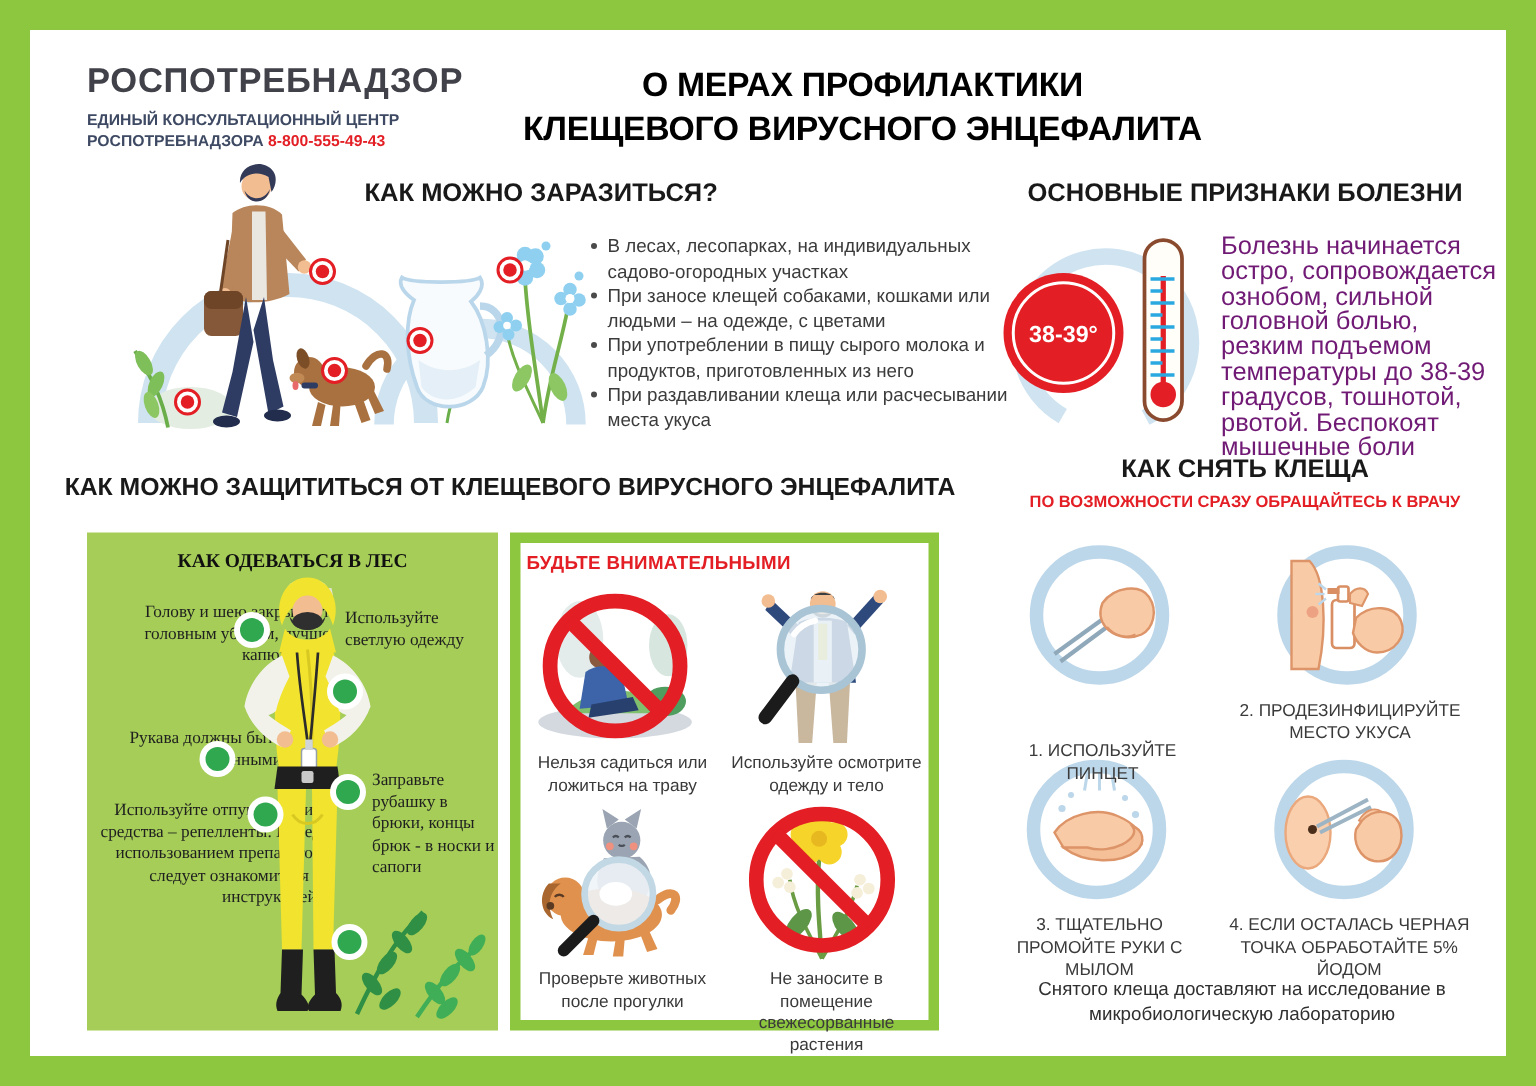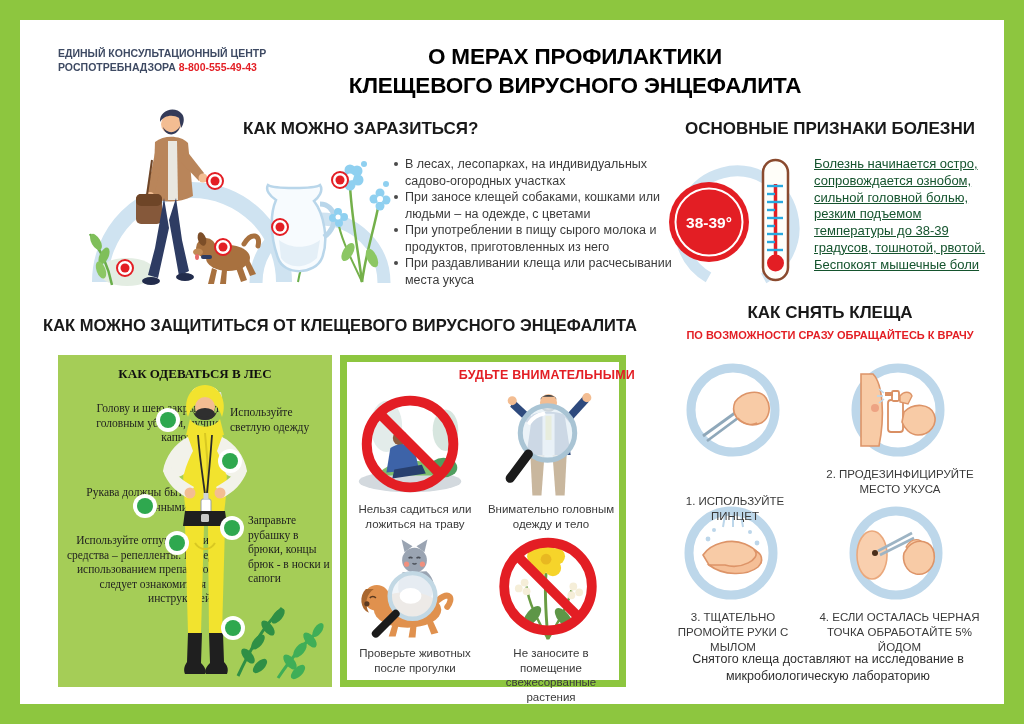--- a/index.html
+++ b/index.html
@@ -14,21 +14,21 @@
   .main-title{left:318px;top:42px;width:514px;text-align:center;font-size:22.5px;line-height:29px;font-weight:700;color:#000000;letter-spacing:-.2px;}
 
   .h-infection{left:243px;top:119px;font-size:17px;font-weight:700;color:#191919;}
   .ill-infection{left:52px;top:100px;width:340px;height:200px;}
   .bullets{left:394px;top:156px;width:290px;}
   .bullet{display:flex;gap:7px;font-size:12.5px;line-height:16.5px;color:#3b3b3b;}
   .bullet-dot{flex:0 0 auto;width:4px;height:4px;border-radius:50%;background:#4a4a4a;margin-top:6px;}
 
   .h-symptoms{left:660px;top:119px;width:340px;text-align:center;font-size:17px;font-weight:700;color:#191919;}
   .ill-symptoms{left:663px;top:156px;width:150px;height:142px;}
-  .symptoms-text{left:814px;top:156px;width:190px;font-size:13px;line-height:16.8px;color:#14532d;text-decoration:underline;}
+  .symptoms-text{left:814px;top:156px;width:190px;font-size:17px;line-height:16.8px;color:#701a75;}
 
   .h-protection{left:40px;top:316px;width:600px;text-align:center;font-size:16.5px;font-weight:700;color:#191919;}
   .h-removal{left:660px;top:303px;width:340px;text-align:center;font-size:17px;font-weight:700;color:#191919;}
   .h-removal-sub{left:660px;top:329px;width:340px;text-align:center;font-size:11px;font-weight:700;color:#e31e24;}
 
   .clothing-panel{left:58px;top:355px;width:274px;height:332px;background:#a5cd57;font-family:Liberation Serif, serif;}
   .clothing-title{left:0;top:11px;width:100%;text-align:center;font-size:13px;font-weight:700;color:#101010;}
   .cl-label{font-size:11.5px;line-height:14.5px;color:#1f1f1f;}
   .cl-head{left:12px;top:46px;width:150px;text-align:right;}
   .cl-light{left:172px;top:50px;width:100px;}
@@ -36,21 +36,21 @@
   .cl-tuck{left:190px;top:158px;width:84px;}
   .cl-repellent{left:4px;top:178px;width:152px;text-align:right;}
   .cl-man{left:90px;top:26px;width:120px;height:300px;}
   .cl-plant{left:172px;top:225px;width:96px;height:100px;}
   .gdot{width:24px;height:24px;border-radius:50%;background:#fff;display:flex;align-items:center;justify-content:center;}
   .gdot::after{content:"";width:16px;height:16px;border-radius:50%;background:#2fa84f;}
   .gd1{left:98px;top:53px}.gd2{left:160px;top:94px}.gd3{left:75px;top:139px}
   .gd4{left:107px;top:176px}.gd5{left:162px;top:161px}.gd6{left:163px;top:261px}
 
   .warning-panel{left:340px;top:355px;width:286px;height:332px;background:#fff;border:7px solid #8dc63f;box-sizing:border-box;}
-  .warning-title{left:16px;top:6px;width:100%;text-align:right;font-size:12.5px;font-weight:700;color:#e31e24;letter-spacing:.2px;}
+  .warning-title{left:4px;top:6px;width:100%;text-align:left;font-size:12.5px;font-weight:700;color:#e31e24;letter-spacing:.2px;}
   .w-img1{left:2px;top:26px;width:128px;height:112px}
   .w-img2{left:138px;top:24px;width:126px;height:114px}
   .w-img3{left:6px;top:172px;width:124px;height:108px}
   .w-img4{left:140px;top:168px;width:122px;height:112px}
   .w-cap{font-size:11.5px;line-height:14.5px;color:#3a3a3a;text-align:center;}
   .w-cap1{left:2px;top:140px;width:132px}.w-cap2{left:136px;top:140px;width:136px}
   .w-cap3{left:2px;top:284px;width:132px}.w-cap4{left:136px;top:284px;width:136px}
 
   .rm-circle{width:100px;height:100px;}
   .rm1{left:683px;top:360px}.rm2{left:848px;top:360px}.rm3{left:681px;top:503px}.rm4{left:846px;top:503px}
@@ -59,20 +59,21 @@
   .rm-cap3{left:658px;top:610px;width:150px}.rm-cap4{left:812px;top:610px;width:175px}
   .rm-footer{left:652px;top:651px;width:352px;text-align:center;font-size:12.5px;line-height:17px;color:#2f2f2f;}
 </style>
 </head>
 <body>
 
 <div class="poster">
   <div class="canvas"></div>
 
   <div class="abs logo">
+    <div class="logo-title">РОСПОТРЕБНАДЗОР</div>
     <div class="logo-sub">
       <span>ЕДИНЫЙ КОНСУЛЬТАЦИОННЫЙ ЦЕНТР</span><br>
       <span>РОСПОТРЕБНАДЗОРА</span>
       <span class="logo-phone">8-800-555-49-43</span>
     </div>
   </div>
   <div class="abs main-title">
     <span>О МЕРАХ ПРОФИЛАКТИКИ</span><br>
     <span>КЛЕЩЕВОГО ВИРУСНОГО ЭНЦЕФАЛИТА</span>
   </div>
@@ -367,21 +368,21 @@
           <circle cx="38" cy="63" r="4"></circle>
         <circle cx="86" cy="58" r="4"></circle>
           <circle cx="92" cy="64" r="4"></circle>
           <circle cx="84" cy="67" r="4"></circle>
       </g>
       <circle cx="60" cy="58" r="45" fill="none" stroke="#e31e24" stroke-width="10"></circle>
       <line x1="28" y1="26" x2="92" y2="90" stroke="#e31e24" stroke-width="10"></line>
     </svg>
 
     <div class="abs w-cap w-cap1">Нельзя садиться или ложиться на траву</div>
-    <div class="abs w-cap w-cap2">Внимательно головным одежду и тело</div>
+    <div class="abs w-cap w-cap2">Используйте осмотрите одежду и тело</div>
     <div class="abs w-cap w-cap3">Проверьте животных после прогулки</div>
     <div class="abs w-cap w-cap4">Не заносите в помещение свежесорванные растения</div>
   </div>
 
   <svg class="abs rm-circle rm1" viewBox="0 0 100 100">
     <circle cx="50" cy="50" r="42" fill="#fff" stroke="#bdd7ea" stroke-width="9"></circle>
     <line x1="20" y1="76" x2="56" y2="50" stroke="#8fa8ba" stroke-width="2.8"></line>
     <line x1="24" y1="81" x2="59" y2="55" stroke="#8fa8ba" stroke-width="2.8"></line>
     <path d="M52 42 C60 31 77 29 83 38 C89 47 86 59 78 63 C69 67 59 64 54 58 C50 53 50 47 52 42 Z" fill="#f8cba6" stroke="#dd9468" stroke-width="1.6"></path>
     <path d="M55 58 C60 64 68 66 74 63" fill="none" stroke="#dd9468" stroke-width="1.4"></path>

